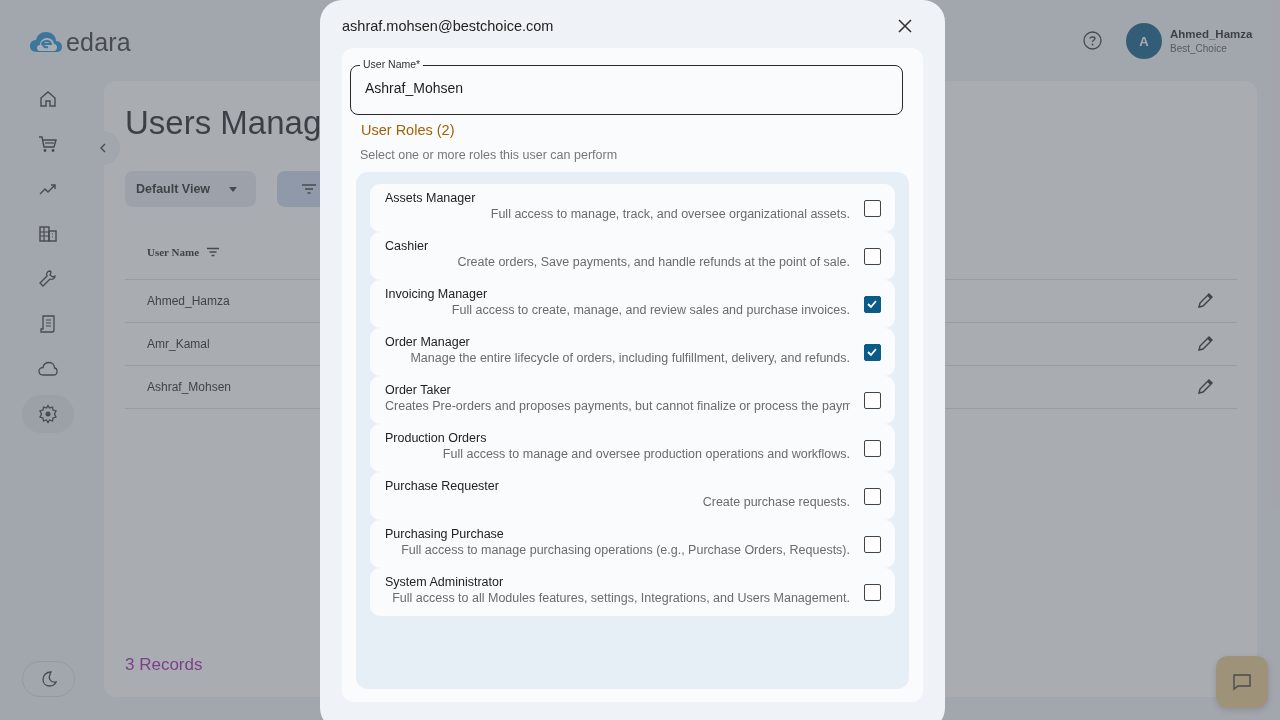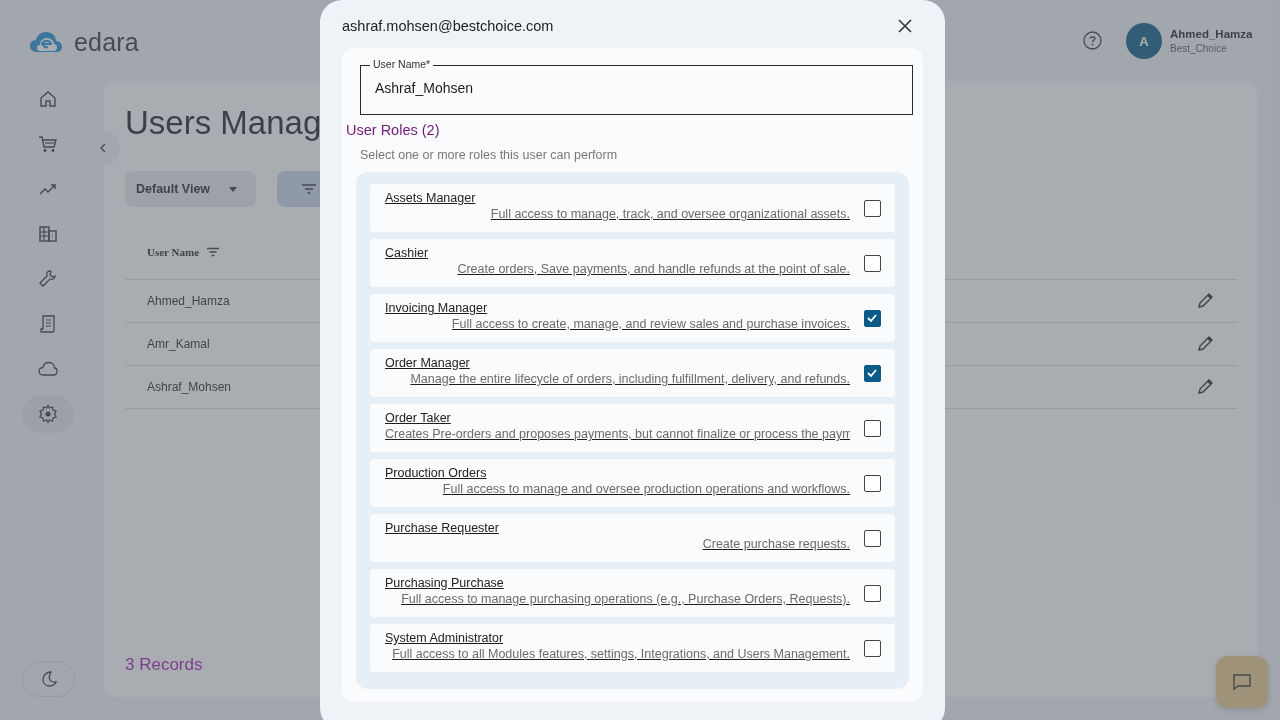--- a/index.html
+++ b/index.html
@@ -1,21 +1,21 @@
 <!DOCTYPE html>
 <html><head>
   <meta charset="utf-8">
   <style>
     * { box-sizing: border-box; margin: 0; padding: 0; }
     html, body { width: 1280px; height: 720px; overflow: hidden; }
     body { font-family: "Liberation Sans", sans-serif; background: #f3f5f8; position: relative; color: #1d1d1f; }
 
     
     .app { position: absolute; inset: 0; background: #f1f3f6; }
-    .logo { position: absolute; left: 29px; top: 28px; display: flex; align-items: center; gap: 11px; }
+    .logo { position: absolute; left: 29px; top: 28px; display: flex; align-items: center; gap: 3px; }
     .logo-text { font-size: 25px; color: #333; letter-spacing: 0.2px; }
     .rail { position: absolute; left: 22px; top: 80px; width: 54px; }
     .rail-item { width: 52px; height: 38px; margin-bottom: 7px; display: flex; align-items: center; justify-content: center; border-radius: 20px; }
     .rail-item.active { background: #e3e6ea; }
     .rail-item svg { width: 20px; height: 20px; }
     .theme-btn { position: absolute; left: 22px; top: 661px; width: 53px; height: 36px; border: 1px solid #d5d8dc; border-radius: 18px; display: flex; align-items: center; justify-content: center; }
 
     .topbar-help { position: absolute; left: 1082px; top: 30px; width: 21px; height: 21px; }
     .user-chip { position: absolute; left: 1126px; top: 23px; display: flex; align-items: center; gap: 8px; }
     .avatar { width: 36px; height: 36px; border-radius: 50%; background: #0a5b87; color: #fff; font-weight: bold; font-size: 13px; display: flex; align-items: center; justify-content: center; }
@@ -35,27 +35,27 @@
     .records { position: absolute; left: 125px; top: 655px; font-size: 17px; color: #a21caf; text-align: center; }
     .chat-fab { position: absolute; left: 1216px; top: 656px; width: 52px; height: 52px; border-radius: 12px; background: #e8c98a; display: flex; align-items: center; justify-content: center; box-shadow: 0 2px 6px rgba(0,0,0,0.2); }
 
     .overlay { position: absolute; inset: 0; background: rgba(90, 95, 105, 0.52); }
 
     
     .dialog { position: absolute; left: 320px; top: 0; width: 625px; height: 730px; background: #eff3f8; border-radius: 22px; }
     .dialog-title { position: absolute; left: 22px; top: 18px; font-size: 14.5px; color: #222; }
     .close-btn { position: absolute; left: 575px; top: 16px; width: 20px; height: 20px; }
     .dialog-body { position: absolute; left: 22px; top: 48px; width: 581px; height: 654px; background: #fafbfd; border-radius: 12px; }
-    .field { position: absolute; left: 18px; top: 17px; width: 553px; height: 50px; border: 1.3px solid #2a2a2a; border-radius: 0; }
+    .field { position: absolute; left: 8px; top: 17px; width: 553px; height: 50px; border: 1.3px solid #2a2a2a; border-radius: 8px; }
     .field-label { position: absolute; left: 9px; top: -8px; background: #fafbfd; padding: 0 3px; font-size: 10.5px; color: #333; }
     .field-input { position: absolute; left: 14px; top: 14px; width: 520px; border: none; background: transparent; font-family: "Liberation Sans", sans-serif; font-size: 14px; color: #1d1d1f; outline: none; }
-    .roles-title { position: absolute; left: 4px; top: 74px; font-size: 14.5px; color: #701a75; }
+    .roles-title { position: absolute; left: 19px; top: 74px; font-size: 14.5px; color: #a16207; }
     .roles-sub { position: absolute; left: 18px; top: 100px; font-size: 12.5px; color: #777; }
     .roles-box { position: absolute; left: 14px; top: 124px; width: 553px; height: 517px; background: #e7eff6; border-radius: 12px; padding: 12px 14px; }
-    .role { position: relative; width: 525px; height: 48px; background: #fafbfd; border-radius: 4px; margin-bottom: 7px; padding: 7px 50px 0 15px; overflow: hidden; text-decoration: underline; }
+    .role { position: relative; width: 525px; height: 48px; background: #fafbfd; border-radius: 10px; padding: 7px 50px 0 15px; overflow: hidden; }
     .role-name { font-size: 12.5px; color: #222; line-height: 15px; white-space: nowrap; }
     .role-desc { font-size: 12.5px; color: #6b6b6b; line-height: 17px; white-space: nowrap; overflow: hidden; width: 465px; text-align: right; }
     .checkbox { position: absolute; left: 494px; top: 16px; width: 17px; height: 17px; border: 1.6px solid #444; border-radius: 2px; background: #fff; }
     .checkbox.checked { background: #0a5b87; border-color: #0a5b87; }
     .checkbox.checked svg { position: absolute; left: 1px; top: 1px; width: 12px; height: 12px; }
   </style>
 </head>
 <body>
 
 <div class="app">

